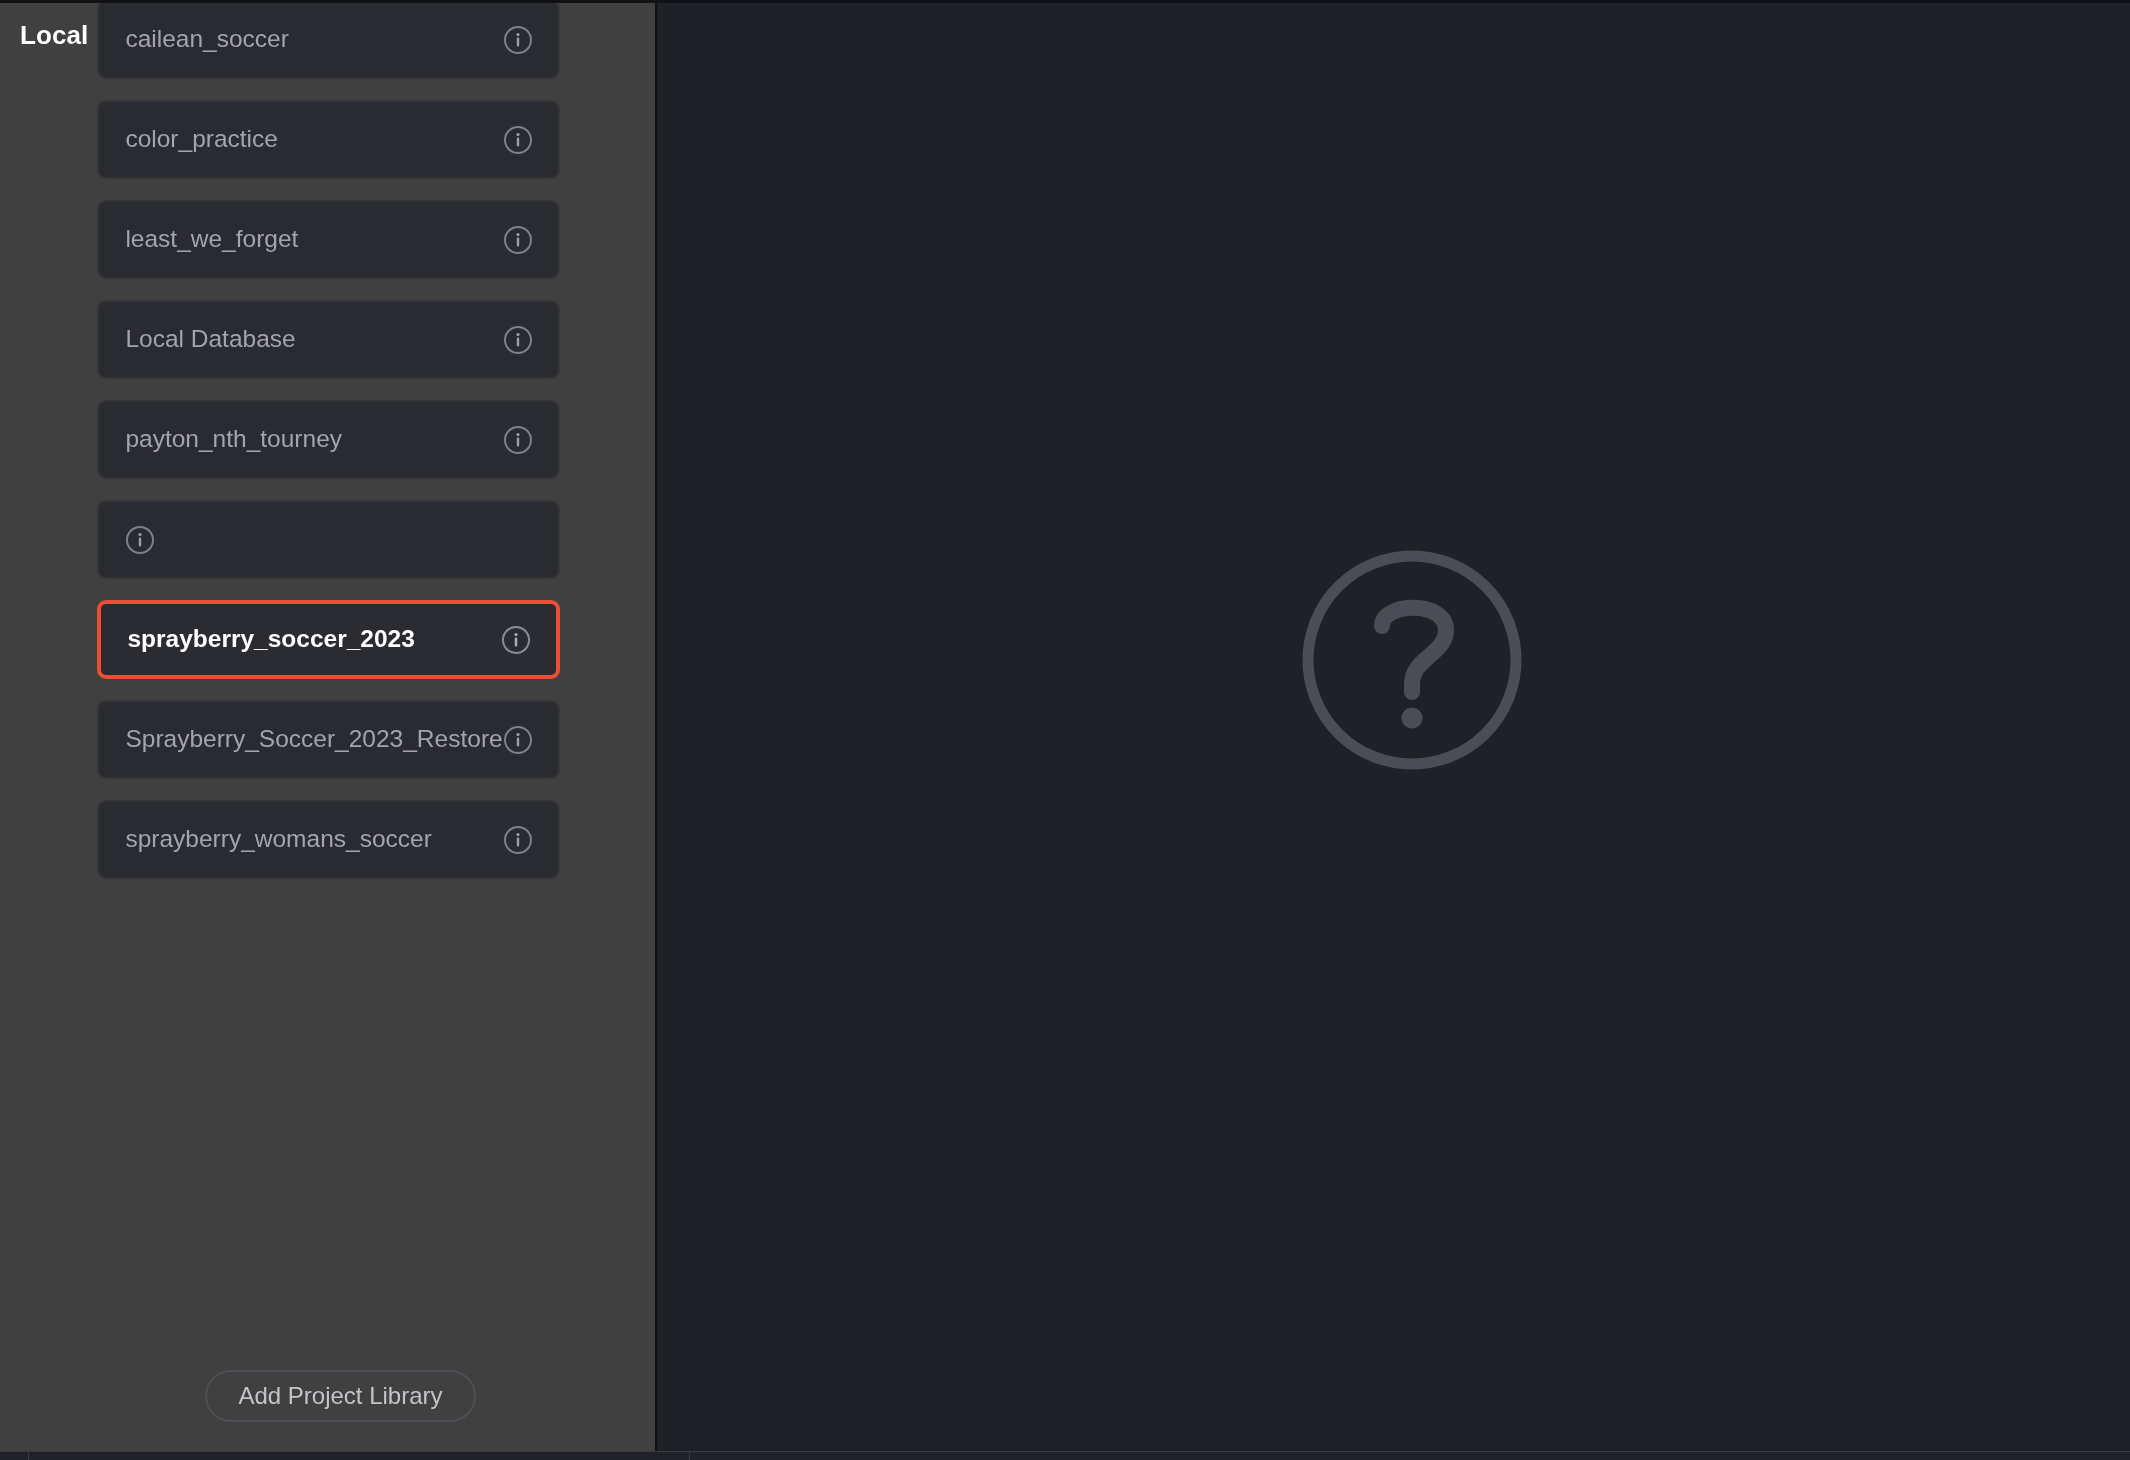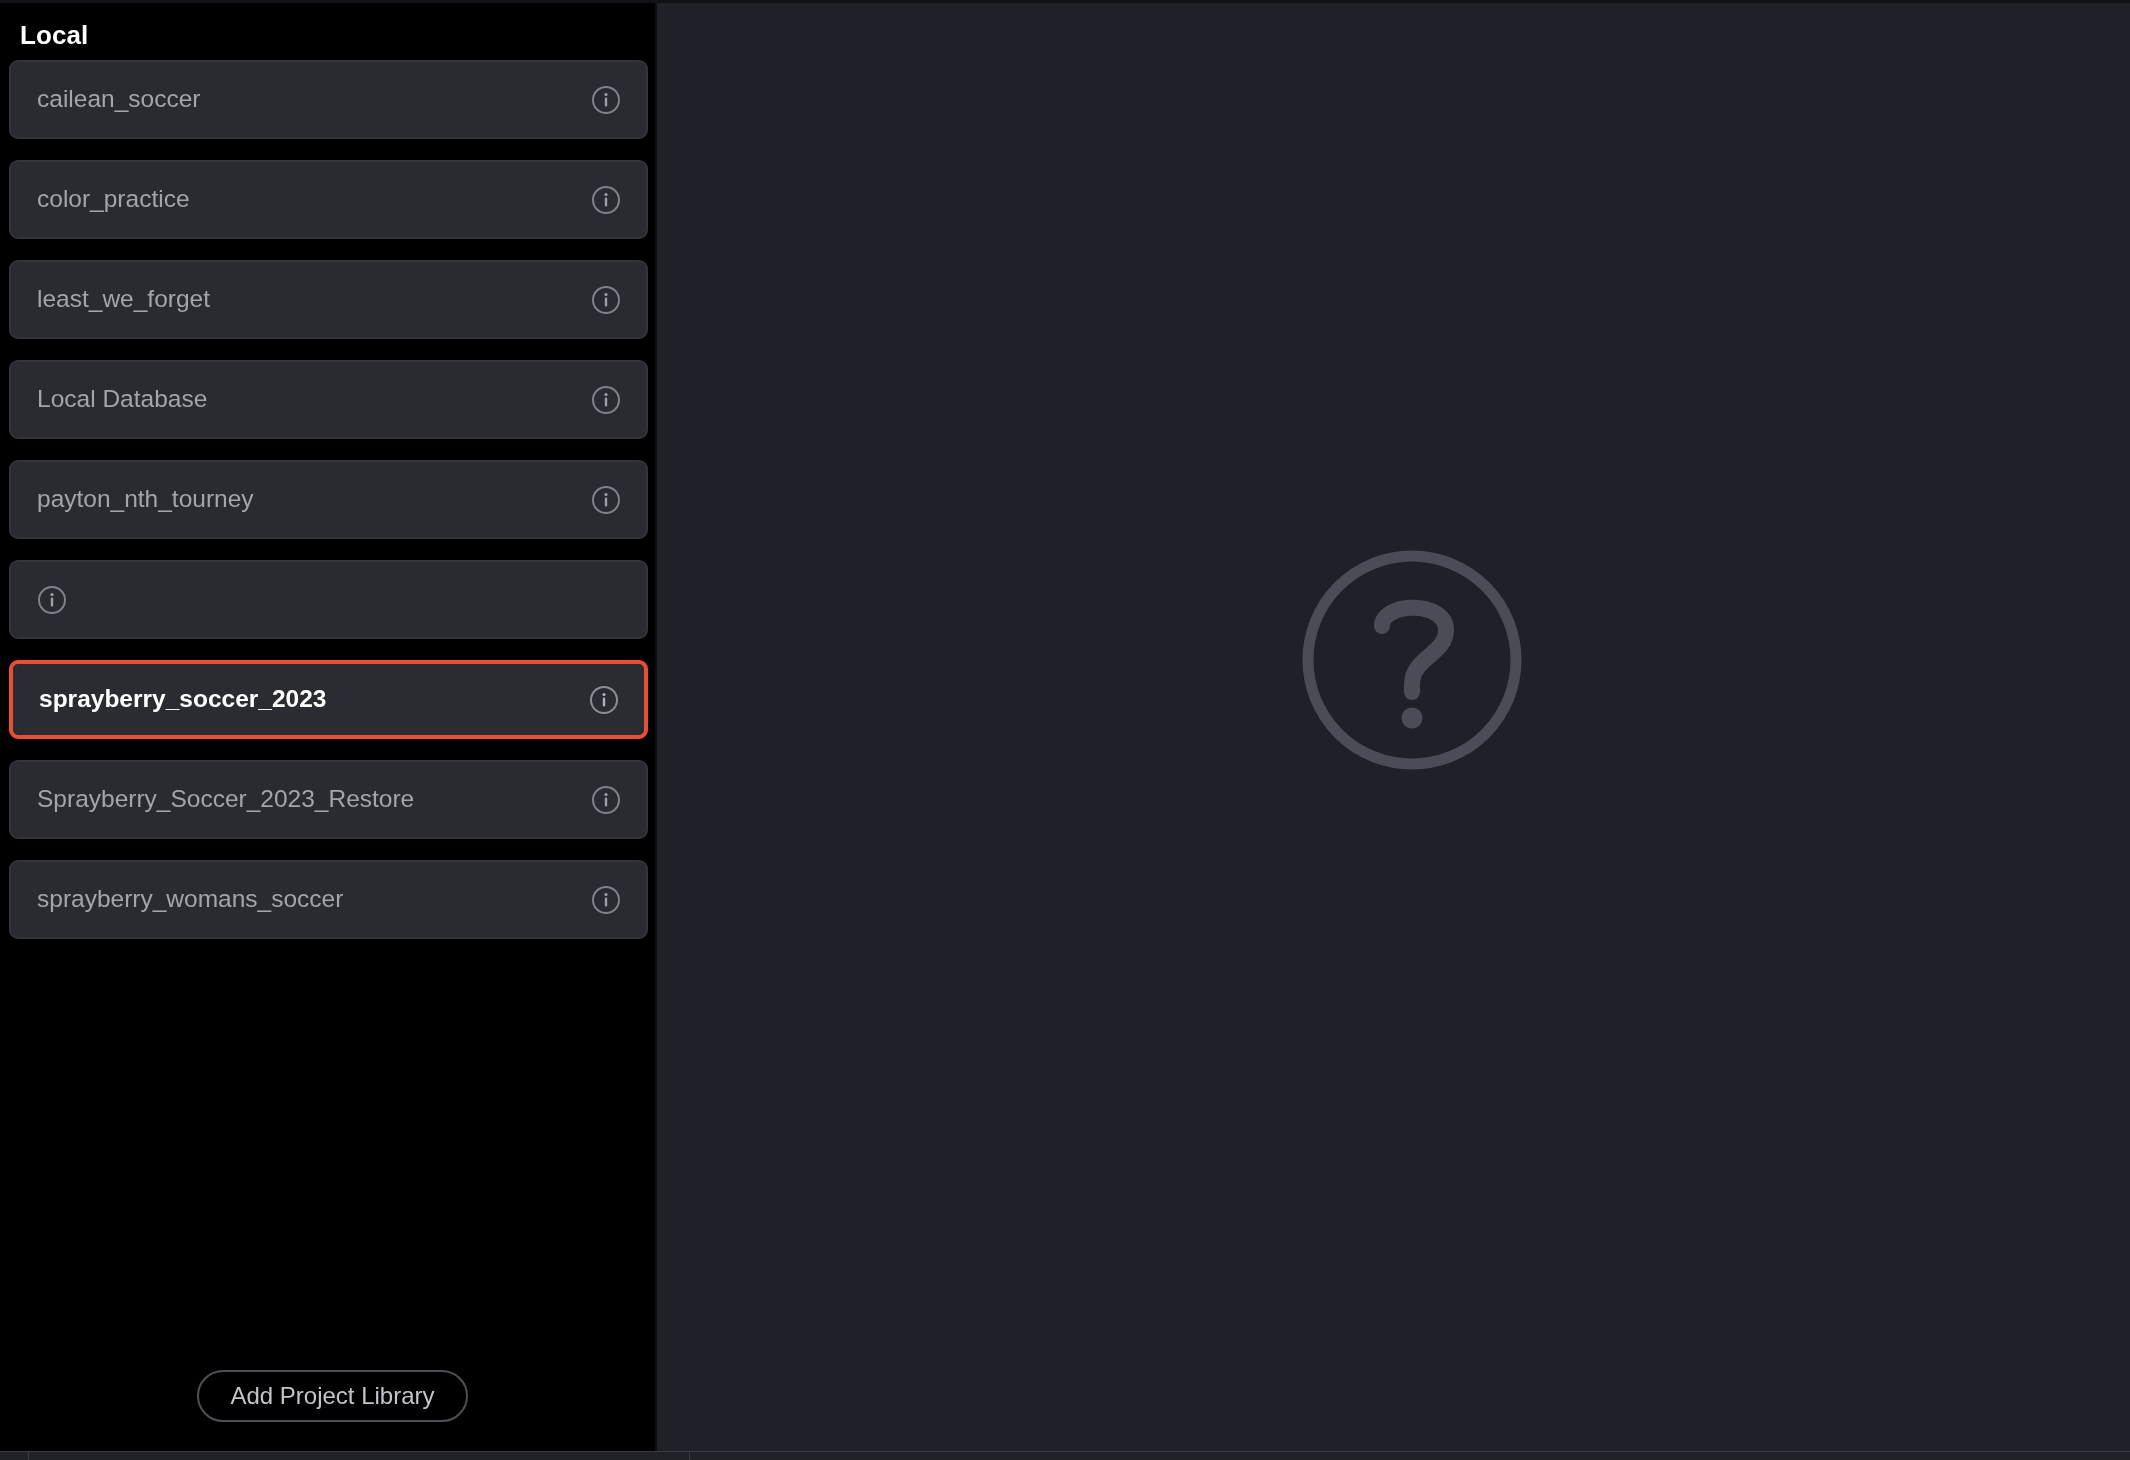--- a/index.html
+++ b/index.html
@@ -30,24 +30,24 @@
     height: 3px;
     background: #111216;
     z-index: 30;
   }
 
   
   .sidebar {
     position: relative;
     width: 657px;
     height: 1460px;
-    background: #000000;
+    background: #404040;
     box-sizing: border-box;
     display: flex;
-    flex-direction: column;
+    flex-direction: row;
     flex: 0 0 657px;
   }
 
   .sidebar-divider {
     position: absolute;
     right: 0;
     top: 0;
     width: 2px;
     height: 1460px;
     background: #0e0f12;
@@ -108,21 +108,21 @@
     display: flex;
     align-items: center;
     justify-content: center;
     cursor: pointer;
   }
   .info-icon svg { display: block; }
 
   
   .sidebar-footer {
     position: absolute;
-    left: 4px;
+    left: 12px;
     bottom: 38px;
     width: 657px;
     display: flex;
     justify-content: center;
   }
 
   .add-library-button {
     display: inline-flex;
     align-items: center;
     justify-content: center;

